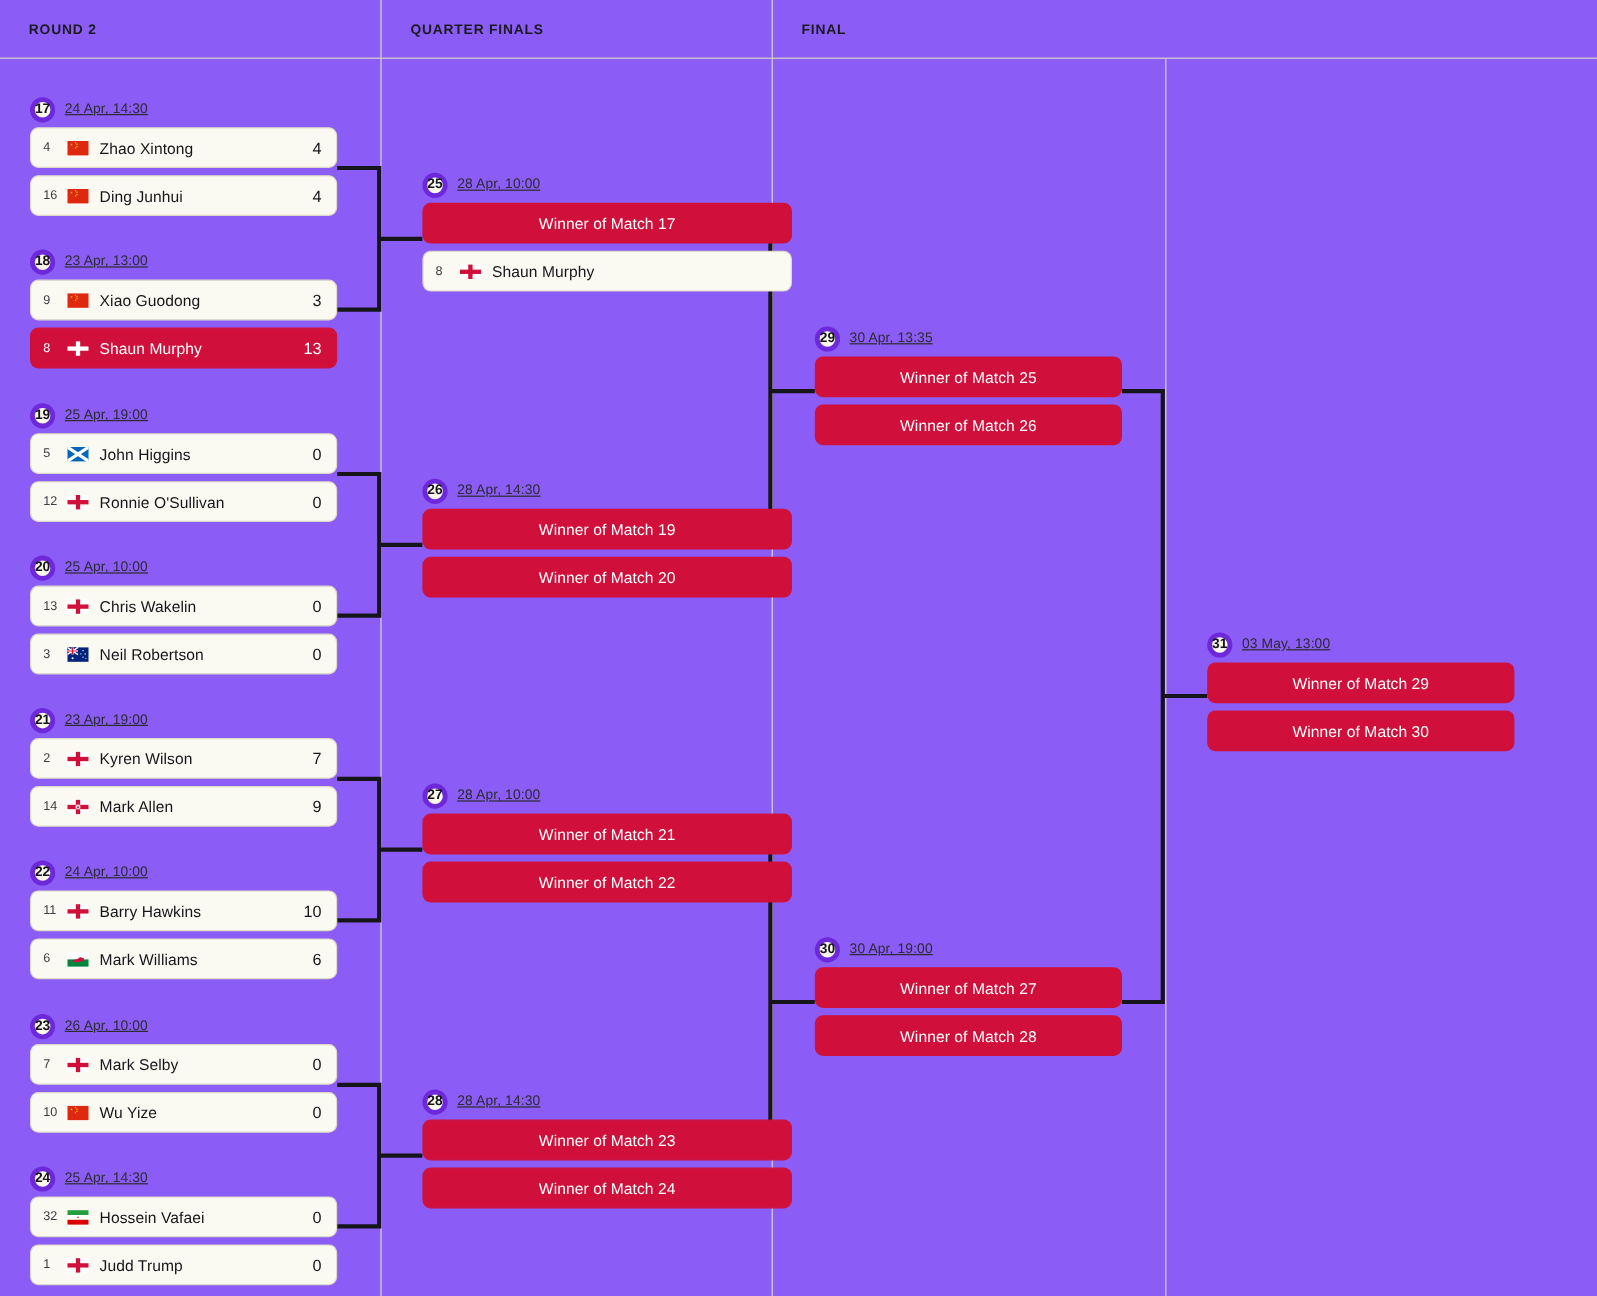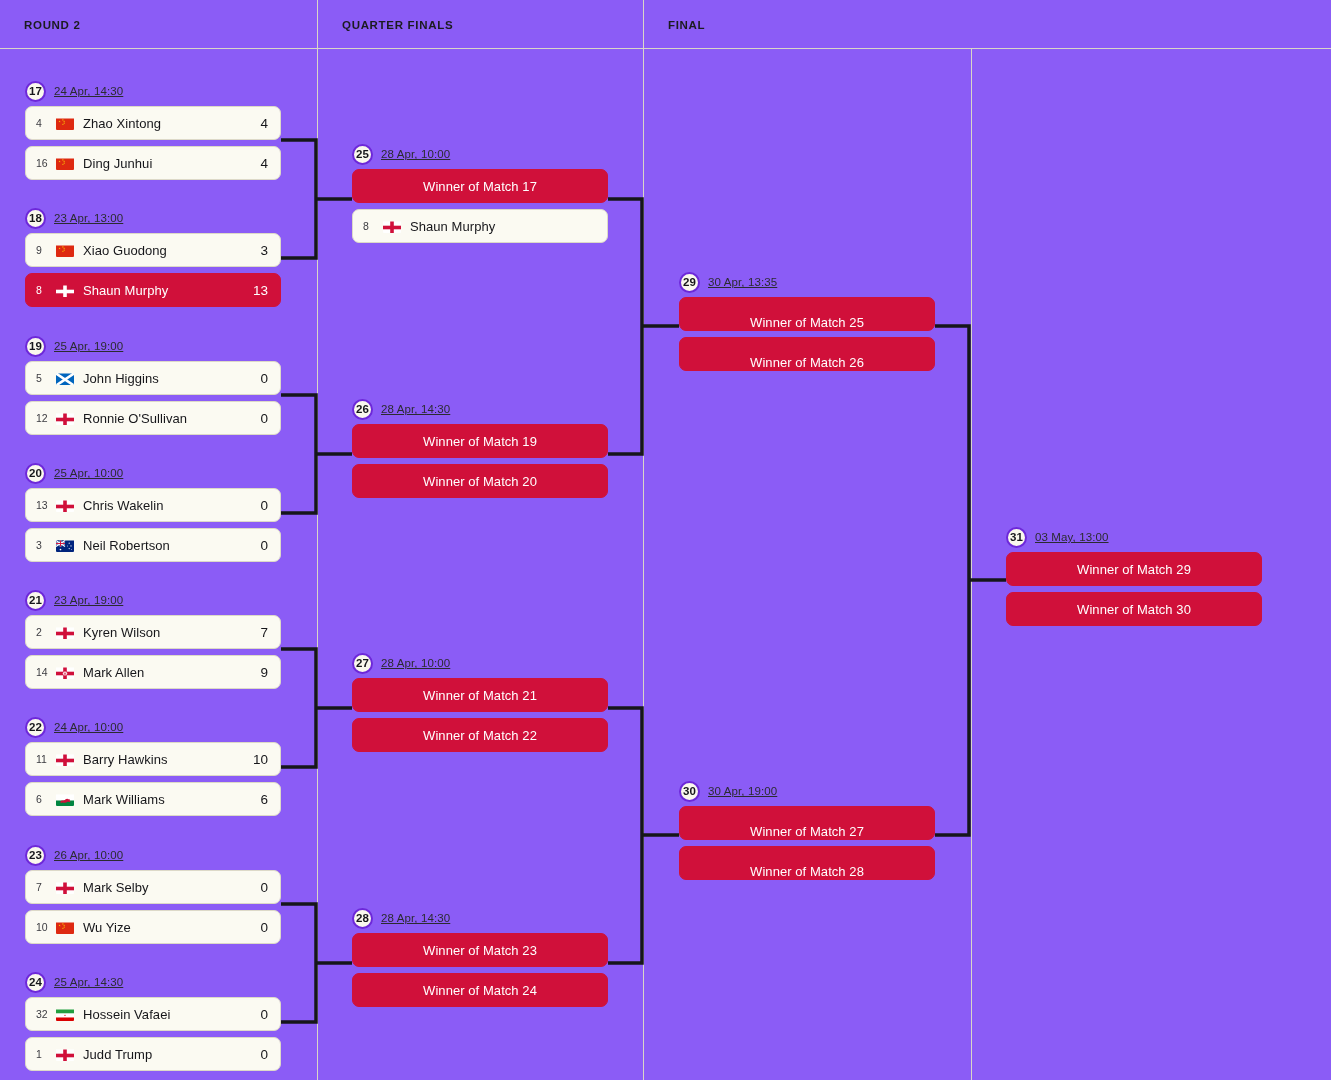--- a/index.html
+++ b/index.html
@@ -69,21 +69,21 @@
   .match-meta {
     display: flex;
     align-items: center;
     gap: 8px;
     height: 22px;
     margin-bottom: 4px;
   }
   .match-no {
     width: 21px; height: 21px;
     border-radius: 50%;
-    border: 2px solid #6d28d9;
+    border: 4px solid #6d28d9;
     background: #faf8ed;
     display: flex;
     align-items: center;
     justify-content: center;
     font-size: 11.5px;
     font-weight: bold;
     color: #16161a;
     box-sizing: border-box;
   }
   .match-date {
@@ -144,22 +144,22 @@
     text-align: right;
   }
   .team.placeholder .pname {
     flex: 0 0 auto;
     font-size: 13px;
     text-align: center;
   }
 
   
   .r2 .team { width: 256px; }
-  .qf .team { width: 256px; }
-  .sf .team { width: 256px; align-items: flex-end; }
+  .qf .team { width: 308px; }
+  .sf .team { width: 256px; }
   .fin .team { width: 256px; }
 
   
   .connectors {
     position: absolute;
     inset: 0;
     pointer-events: none;
   }
 </style>
 </head>

